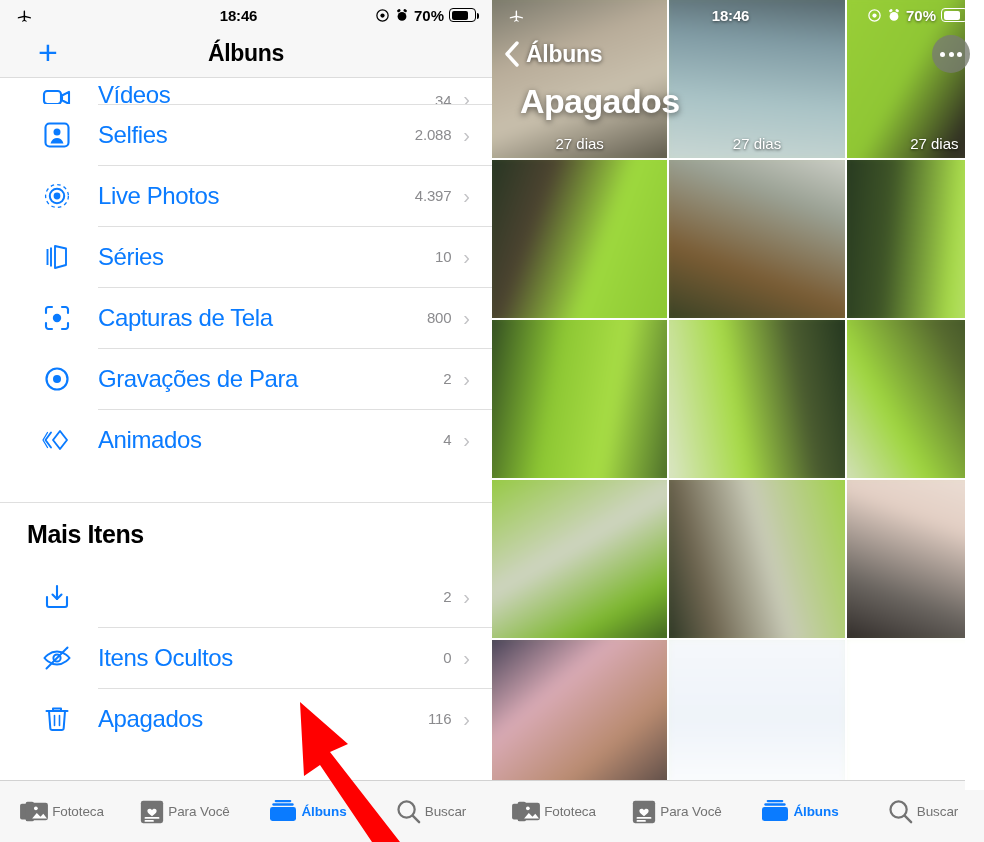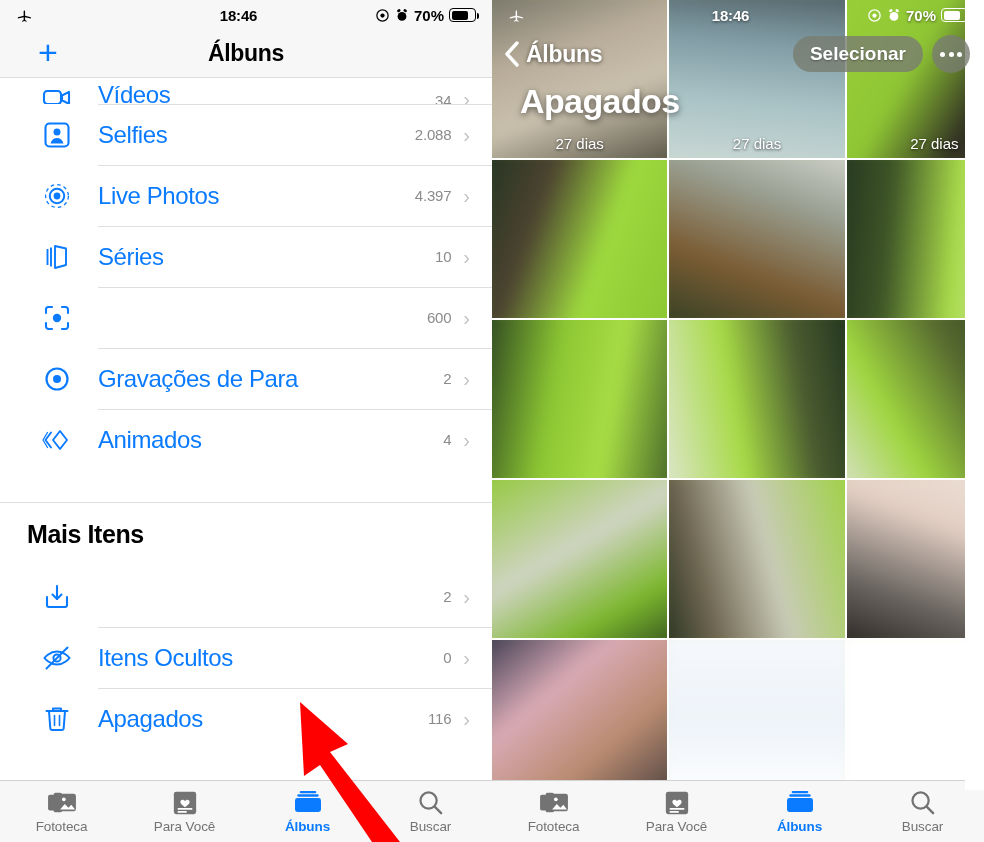--- a/index.html
+++ b/index.html
@@ -115,21 +115,21 @@
 
   
   .tabbar {
     flex: 0 0 62px; height: 62px;
     background: #f7f7f7;
     border-top: 0.5px solid #d2d2d2;
     display: flex; align-items: center;
   }
   .tab {
     flex: 1 1 0; height: 100%;
-    display: flex; flex-direction: column; align-items: center; justify-content: center;
+    display: flex; flex-direction: row; align-items: center; justify-content: center;
     gap: 3px;
     color: #737373;
   }
   .tab .tlabel { font-size: 13.5px; letter-spacing: -0.1px; }
   .tab.active { color: #0a7bff; }
   .tab.active .tlabel { font-weight: bold; }
 
   
   .panel-right {
     position: relative;
@@ -304,21 +304,22 @@
       <div class="row">
         <div class="icon">
           <svg width="30" height="30" viewBox="0 0 30 30" fill="none" stroke="#0a7bff" stroke-width="2.1" stroke-linecap="round">
             <path d="M4 10V6.5a2.5 2.5 0 0 1 2.5-2.5H10"></path>
             <path d="M20 4h3.5A2.5 2.5 0 0 1 26 6.5V10"></path>
             <path d="M26 20v3.5a2.5 2.5 0 0 1-2.5 2.5H20"></path>
             <path d="M10 26H6.5A2.5 2.5 0 0 1 4 23.5V20"></path>
             <circle cx="15" cy="15" r="4.2" fill="#0a7bff" stroke="none"></circle>
           </svg>
         </div>
-        <div class="count">600</div>
+        <div class="label">Capturas de Tela</div>
+        <div class="count">800</div>
         <div class="chev">›</div>
       </div>
 
       <div class="row">
         <div class="icon">
           <svg width="30" height="30" viewBox="0 0 30 30">
               <circle cx="15" cy="15" r="10.5" fill="none" stroke="#0a7bff" stroke-width="2.2"></circle>
               <circle cx="15" cy="15" r="4" fill="#0a7bff"></circle>
             </svg>
         </div>
@@ -509,21 +510,20 @@
     </div>
 
     <div class="rp-nav">
       <div class="rp-back">
         <svg width="20" height="30" viewBox="0 0 20 30">
           <path d="M15 4L5 15l10 11" fill="none" stroke="#fff" stroke-width="3.4" stroke-linecap="round" stroke-linejoin="round"></path>
         </svg>
         <span>Álbuns</span>
       </div>
       <div class="rp-actions">
-        <div class="pill">Selecionar</div>
         <div class="circ">
             <span></span>
             <span></span>
             <span></span>
           </div>
       </div>
     </div>
 
     <div class="rp-bigtitle">Apagados</div>
 

